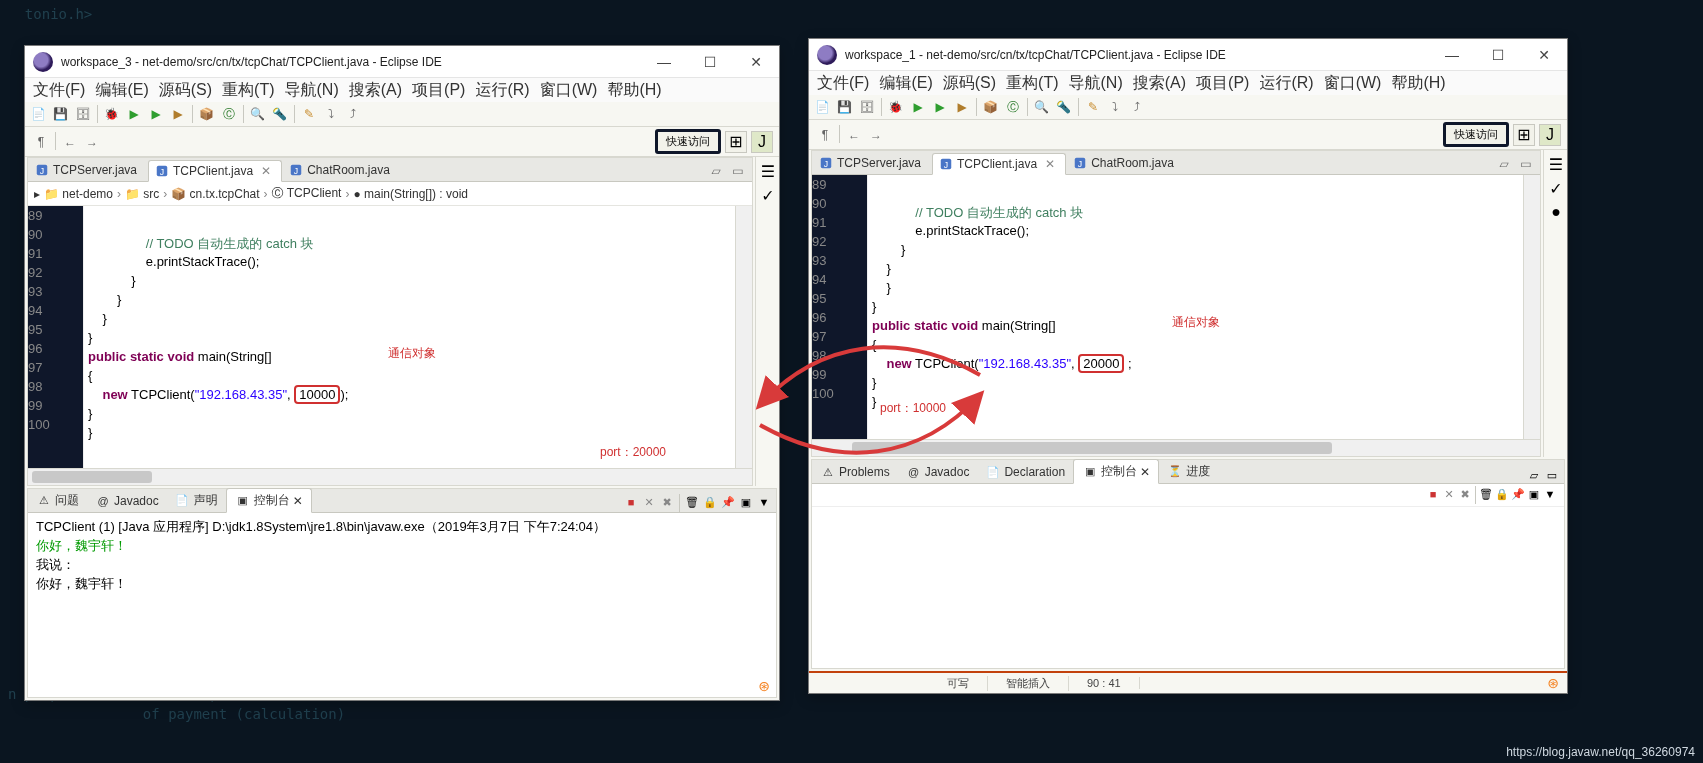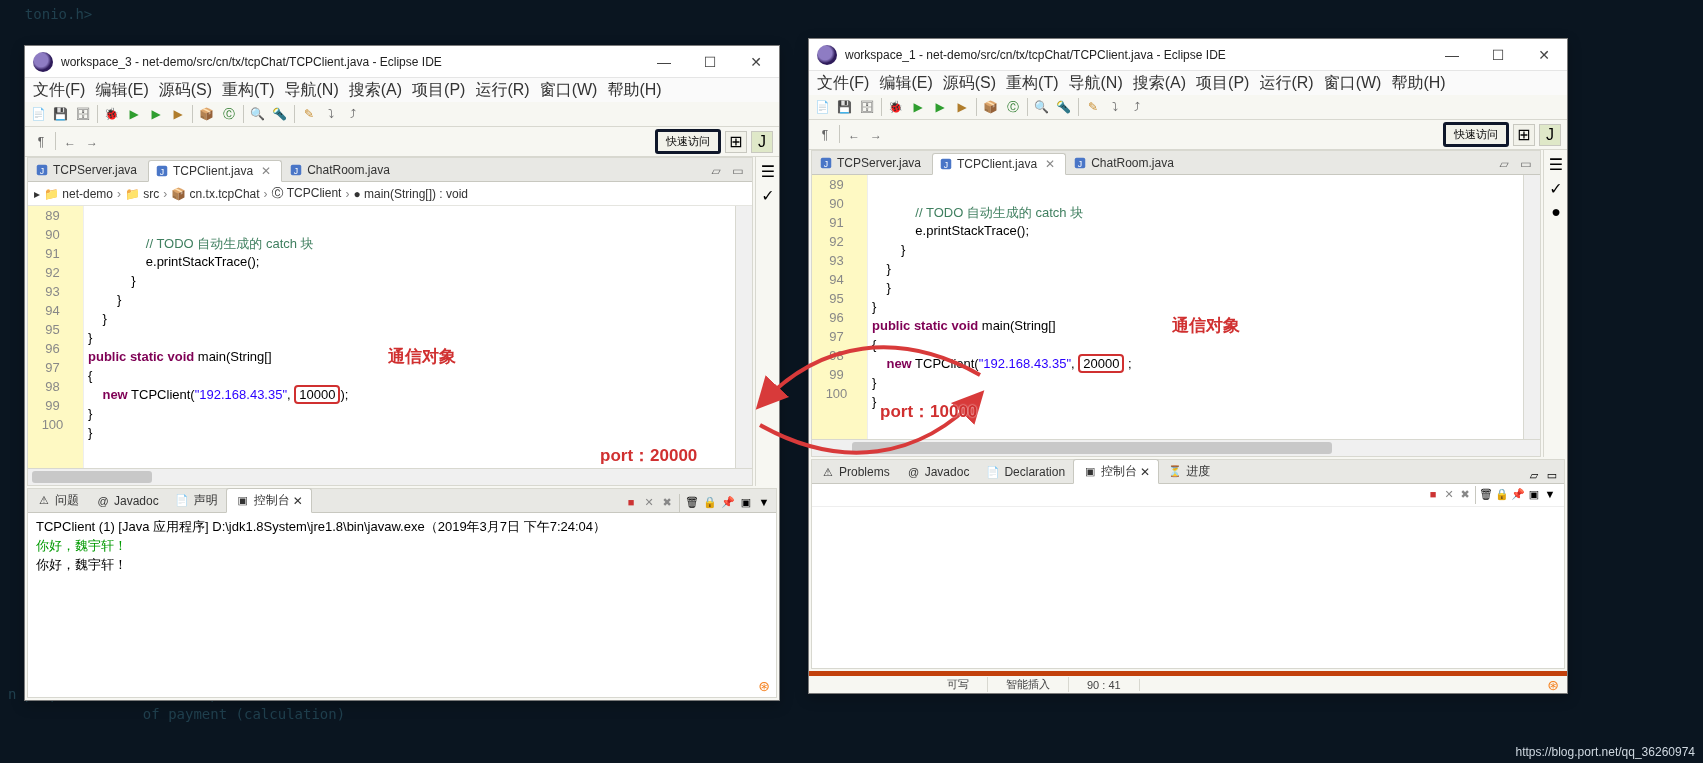--- a/index.html
+++ b/index.html
@@ -25,41 +25,41 @@
   .editor-area { flex: 1; display: flex; flex-direction: column; min-height: 0; border: 1px solid #d8d8d0; margin: 0 2px; }
   .tabs { display: flex; background: #e8e8e4; border-bottom: 1px solid #c8c8c0; height: 24px; align-items: flex-end; }
   .tab { padding: 3px 10px 3px 6px; font-size: 12px; color: #333; border: 1px solid transparent; display: flex; align-items: center; gap: 4px; position: relative; }
   .tab.active { background: #fff; border: 1px solid #c8c8c0; border-bottom: 1px solid #fff; border-radius: 3px 3px 0 0; margin-bottom: -1px; }
   .tab .ficn { width: 14px; height: 14px; }
   .tab .x { font-size: 12px; color: #888; margin-left: 4px; }
   .tabs .tool-r { margin-left: auto; display: flex; gap: 2px; padding-right: 4px; }
   .breadcrumb { height: 24px; display: flex; align-items: center; gap: 4px; padding: 0 6px; font-size: 12px; color: #333; background: #fff; border-bottom: 1px solid #e5e5e0; }
   .breadcrumb .sep { color: #888; }
   .code-wrap { flex: 1; display: flex; background: #fff; min-height: 0; position: relative; }
-  .gutter { width: 56px; text-align: center; padding: 2px 6px 2px 0; font-family: Consolas, monospace; font-size: 13px; color: #888; background: #fef9c3; border-right: 1px solid #eee; }
+  .gutter { width: 56px; text-align: left; padding: 2px 6px 2px 0; font-family: Consolas, monospace; font-size: 13px; color: #888; background: #0f172a; border-right: 1px solid #eee; }
   .gutter div { height: 19px; }
   .code { flex: 1; font-family: Consolas, monospace; font-size: 13px; padding: 2px 4px; overflow: hidden; margin-top: 27px; }
   .code .ln { height: 19px; white-space: pre; }
   .kw { color: #7f0055; font-weight: bold; }
   .str { color: #2a00ff; }
   .cm { color: #3f7f5f; }
   .hl-box { border: 2px solid #d03030; border-radius: 4px; padding: 0 3px; }
-  .annot { position: absolute; color: #d03030; font-weight: bold; font-size: 17px; text-shadow: 0 0 2px #fff; pointer-events: none; }
+  .annot { position: absolute; color: #d03030; font-weight: normal; font-size: 12px; text-shadow: 0 0 2px #fff; pointer-events: none; }
   .hscroll { height: 17px; background: #f0f0f0; border-top: 1px solid #d8d8d0; position: relative; }
   .hscroll .thumb { position: absolute; top: 2px; bottom: 2px; background: #c8c8c8; border-radius: 3px; }
   .cons-area { height: 210px; border: 1px solid #d8d8d0; margin: 2px; display: flex; flex-direction: column; background: #fff; }
   .ctabs { display: flex; align-items: flex-end; background: #e8e8e4; height: 24px; border-bottom: 1px solid #c8c8c0; font-size: 12px; }
   .ctab { padding: 3px 8px; display: flex; align-items: center; gap: 3px; color: #333; }
   .ctab.active { background: #fff; border: 1px solid #c8c8c0; border-bottom: 1px solid #fff; border-radius: 3px 3px 0 0; margin-bottom: -1px; }
   .ctabs .tool-r { margin-left: auto; display: flex; gap: 2px; padding-right: 4px; }
   .ctico { width: 16px; height: 16px; display: inline-flex; align-items: center; justify-content: center; font-size: 11px; }
   .cons-body { flex: 1; padding: 4px 8px; font-size: 13px; overflow: hidden; }
   .cons-line { line-height: 19px; }
   .green { color: #009a00; }
-  .statusbar { height: 22px; display: flex; align-items: center; font-size: 11px; color: #444; background: #f7f7f2; border-top: 5px solid #c2410c; }
+  .statusbar { height: 22px; display: flex; align-items: center; font-size: 11px; color: #444; background: #f7f7f2; border-top: 2px solid #c2410c; }
   .statusbar .cell { padding: 0 18px; border-right: 1px solid #d8d8d0; }
   .statusbar .rightico { margin-left: auto; padding: 0 8px; }
   .sidestrip { width: 24px; background: #f7f7f2; border-left: 1px solid #d8d8d0; display: flex; flex-direction: column; gap: 4px; padding: 4px 2px; }
   .sideico { width: 20px; height: 20px; display: flex; align-items: center; justify-content: center; }
   .rss { color: #f58220; font-size: 14px; }
   .arrow-overlay { position: absolute; pointer-events: none; }
   .watermark { position: absolute; right: 8px; bottom: 4px; font-size: 12px; color: #cfd8e0; }
 </style>
 </head>
 <body>
@@ -269,20 +269,21 @@
           <span class="ctico">🔒</span>
           <span class="ctico">📌</span>
           <span class="ctico">▣</span>
           <span class="ctico">▼</span>
         </div>
       </div>
       <div class="cons-body">
         <div class="cons-line">TCPClient (1)   [Java 应用程序] D:\jdk1.8System\jre1.8\bin\javaw.exe（2019年3月7日 下午7:24:04）</div>
         <div id="coutL">
             <div class="cons-line green">你好，魏宇轩！</div>
+            <div class="cons-line ">我说：</div>
             <div class="cons-line ">你好，魏宇轩！</div>
           </div>
       </div>
       <div style="text-align:right;padding:2px 6px"><span class="rss">⊛</span></div>
     </div>
   </div>
 </div>
 
 <div class="eclipse" id="winR" style="left:808px; top:38px; width:760px; height:656px;">
   <div class="titlebar">
@@ -468,13 +469,13 @@
     <marker id="ah" viewBox="0 0 10 10" refX="8" refY="5" markerWidth="8" markerHeight="8" orient="auto">
       <path d="M0 0 L10 5 L0 10 z" fill="#d83a3a"></path>
     </marker>
   </defs>
   <path d="M 180 85 C 260 130, 340 120, 400 55" stroke="#d83a3a" stroke-width="4" fill="none" marker-end="url(#ah)"></path>
   <path d="M 400 35 C 320 -10, 240 0, 180 65" stroke="#d83a3a" stroke-width="4" fill="none" marker-end="url(#ah)"></path>
 </svg>
 <div class="annot" style="left:600px; top:400px;margin-top:44px;">port：20000</div>
 <div class="annot" style="left:880px; top:400px;">port：10000</div>
 
-<div class="watermark">https://blog.port.net/qq_36260974</div>
+<div class="watermark">https://blog.javaw.net/qq_36260974</div>
 
 </body></html>

